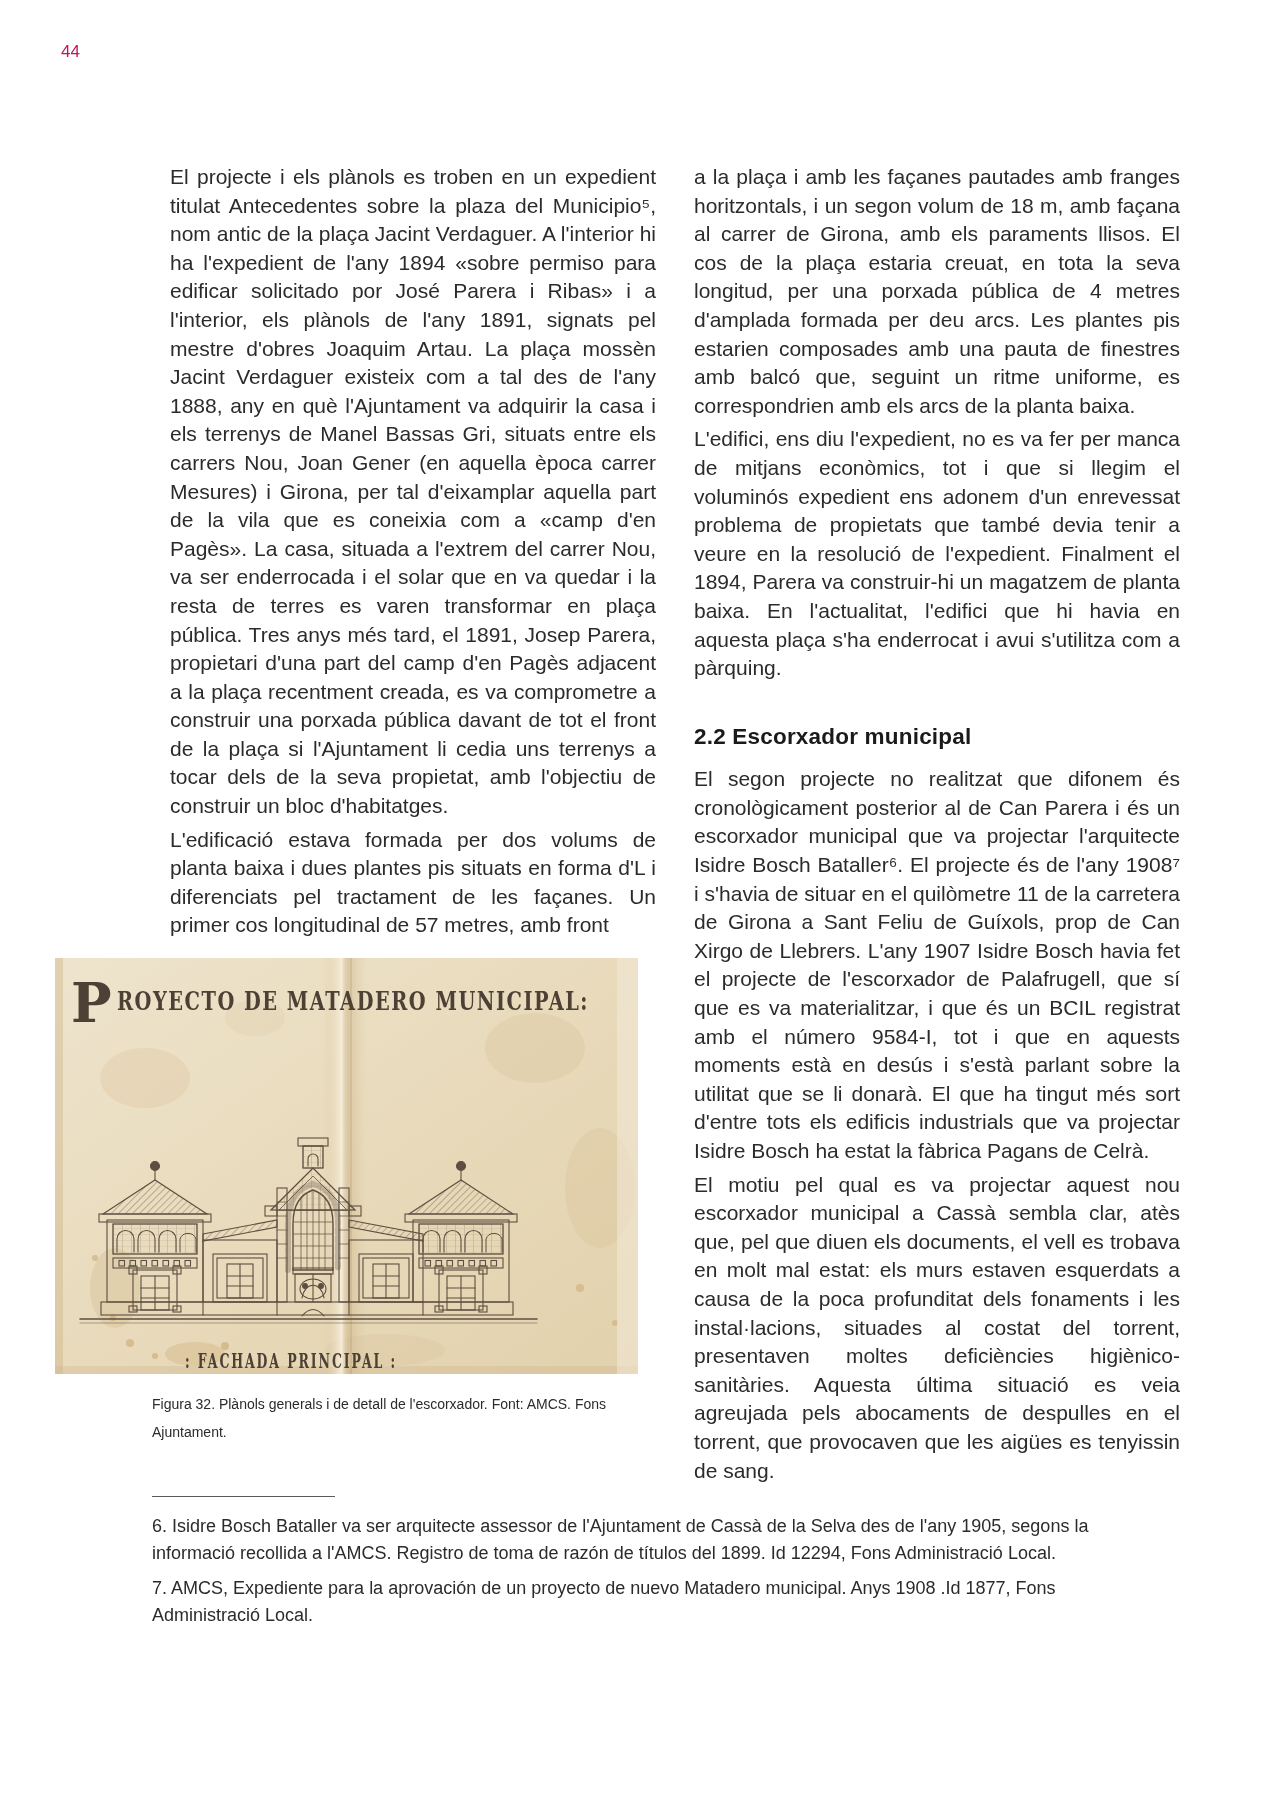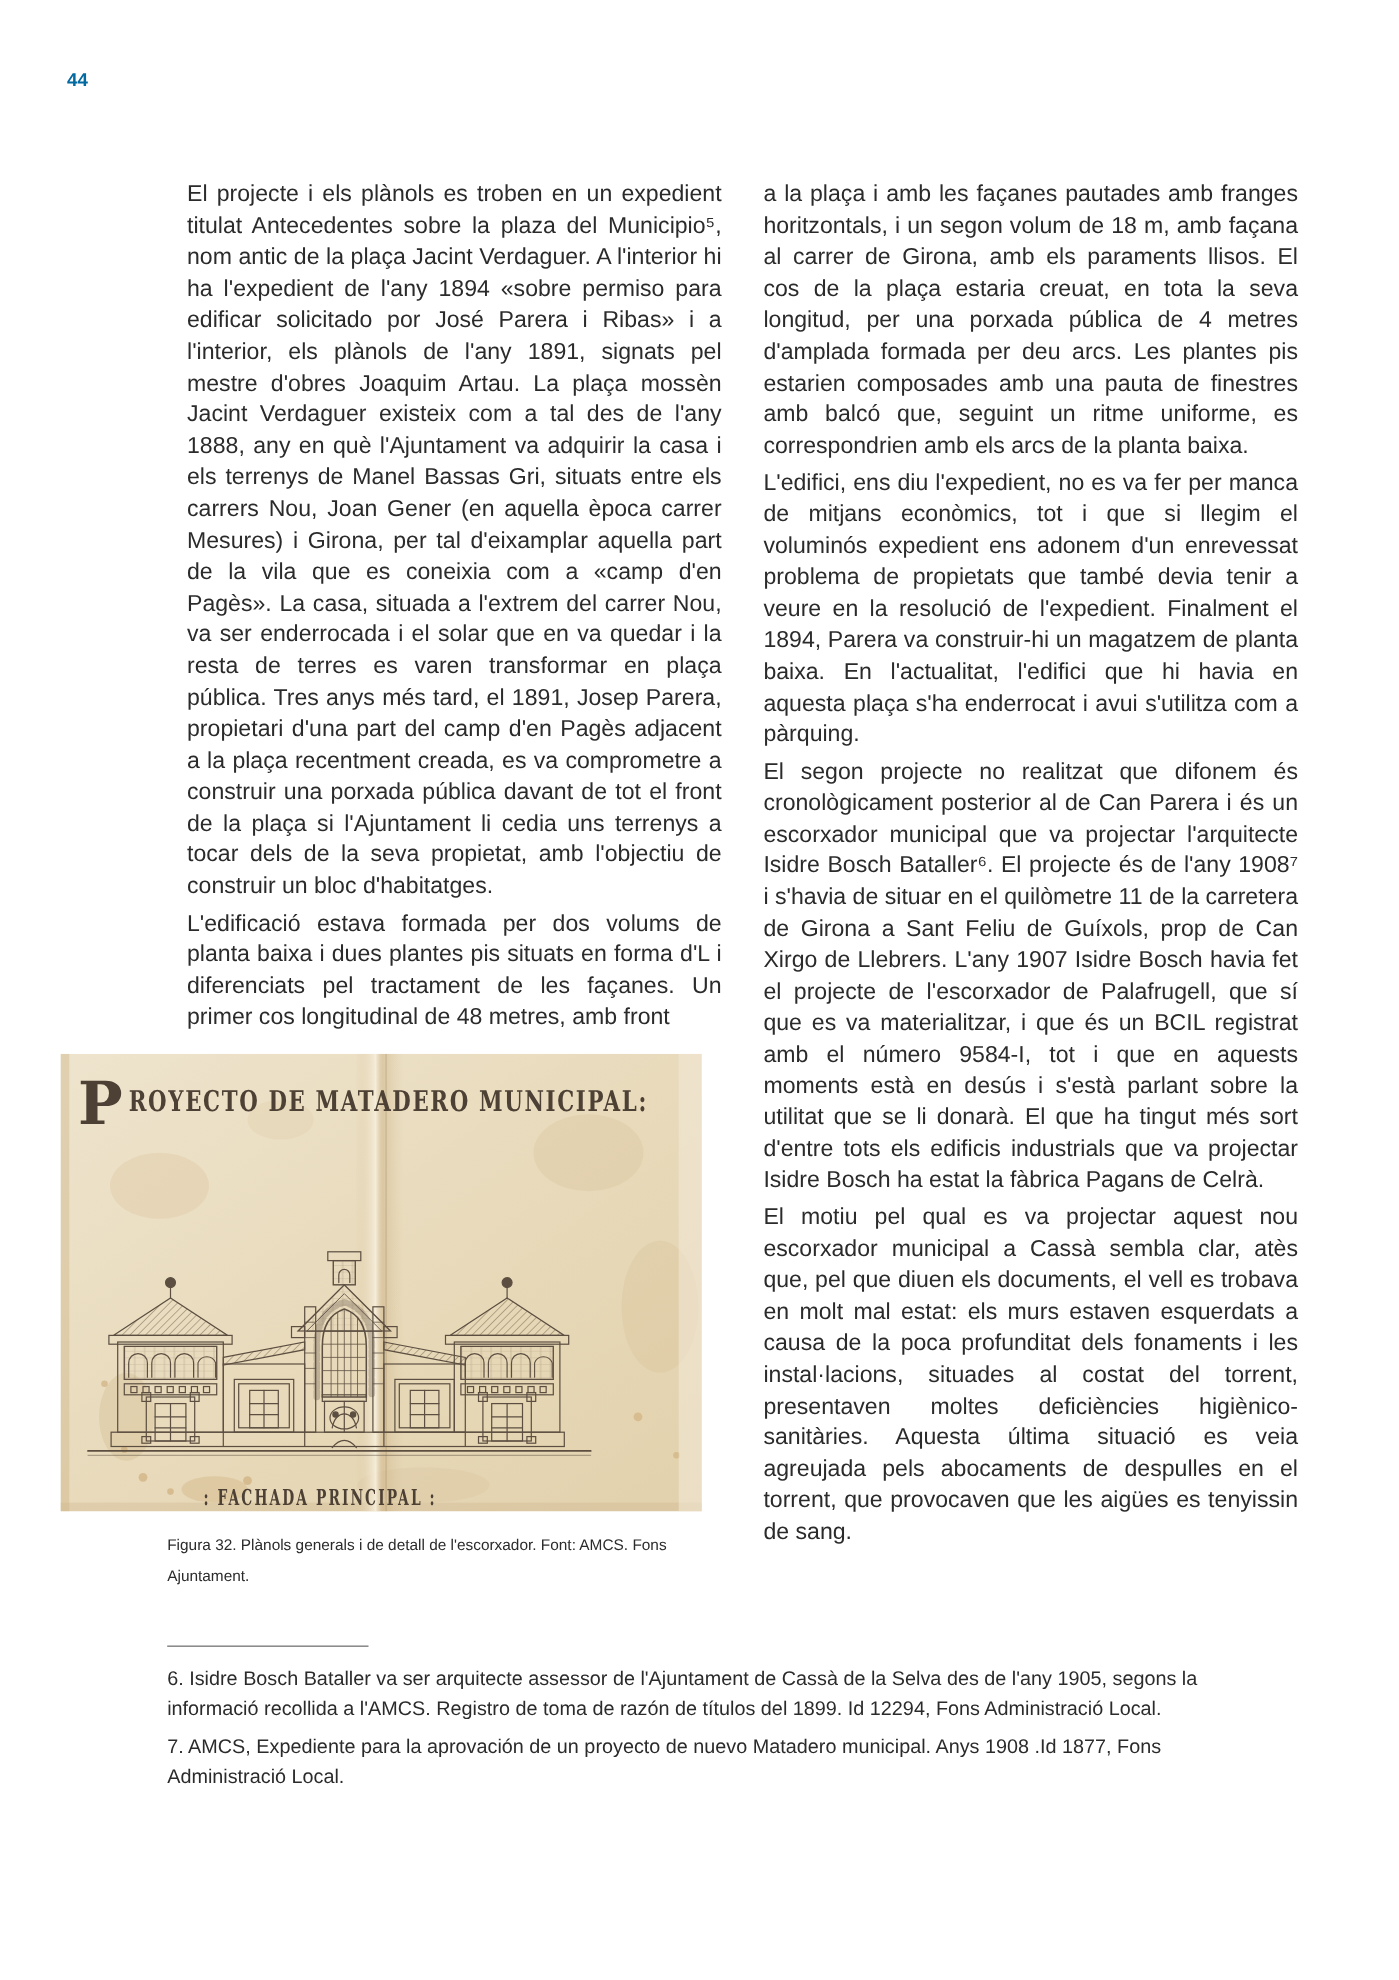--- a/index.html
+++ b/index.html
@@ -5,22 +5,22 @@
   html,body{margin:0;padding:0;background:#888;}
   .page{
     position:relative;
     width:1272px;height:1800px;
     background:#ffffff;
     font-family:"Liberation Sans","DejaVu Sans",sans-serif;
     color:#2b2b2b;
     overflow:hidden;
   }
   .page-number{
-    position:absolute;left:61px;top:63px;
-    font-size:17px;font-weight:bold;color:#0369a1;
+    position:absolute;left:61px;top:42px;
+    font-size:17px;font-weight:normal;color:#be185d;
   }
   .col{
     position:absolute;top:163px;width:486px;
     font-size:21px;line-height:28.6px;text-align:justify;
   }
   .col-left{left:170px;}
   .col-right{left:694px;}
   .col p{margin:0 0 0 0;}
   .col p + p{margin-top:5px;}
   .section-heading{
@@ -46,26 +46,27 @@
 </style>
 </head>
 <body>
 
 <div class="page">
 
   <div class="page-number">44</div>
 
   <div class="col col-left">
     <p>El projecte i els plànols es troben en un expedient titulat Antecedentes sobre la plaza del Municipio⁵, nom antic de la plaça Jacint Verdaguer. A l'interior hi ha l'expedient de l'any 1894 «sobre permiso para edificar solicitado por José Parera i Ribas» i a l'interior, els plànols de l'any 1891, signats pel mestre d'obres Joaquim Artau. La plaça mossèn Jacint Verdaguer existeix com a tal des de l'any 1888, any en què l'Ajuntament va adquirir la casa i els terrenys de Manel Bassas Gri, situats entre els carrers Nou, Joan Gener (en aquella època carrer Mesures) i Girona, per tal d'eixamplar aquella part de la vila que es coneixia com a «camp d'en Pagès». La casa, situada a l'extrem del carrer Nou, va ser enderrocada i el solar que en va quedar i la resta de terres es varen transformar en plaça pública. Tres anys més tard, el 1891, Josep Parera, propietari d'una part del camp d'en Pagès adjacent a la plaça recentment creada, es va comprometre a construir una porxada pública davant de tot el front de la plaça si l'Ajuntament li cedia uns terrenys a tocar dels de la seva propietat, amb l'objectiu de construir un bloc d'habitatges.</p>
-    <p>L'edificació estava formada per dos volums de planta baixa i dues plantes pis situats en forma d'L i diferenciats pel tractament de les façanes. Un primer cos longitudinal de 48 metres, amb front</p>
+    <p>L'edificació estava formada per dos volums de planta baixa i dues plantes pis situats en forma d'L i diferenciats pel tractament de les façanes. Un primer cos longitudinal de 57 metres, amb front</p>
   </div>
 
   <div class="col col-right">
     <p>a la plaça i amb les façanes pautades amb franges horitzontals, i un segon volum de 18 m, amb façana al carrer de Girona, amb els paraments llisos. El cos de la plaça estaria creuat, en tota la seva longitud, per una porxada pública de 4 metres d'amplada formada per deu arcs. Les plantes pis estarien composades amb una pauta de finestres amb balcó que, seguint un ritme uniforme, es correspondrien amb els arcs de la planta baixa.</p>
     <p>L'edifici, ens diu l'expedient, no es va fer per manca de mitjans econòmics, tot i que si llegim el voluminós expedient ens adonem d'un enrevessat problema de propietats que també devia tenir a veure en la resolució de l'expedient. Finalment el 1894, Parera va construir-hi un magatzem de planta baixa. En l'actualitat, l'edifici que hi havia en aquesta plaça s'ha enderrocat i avui s'utilitza com a pàrquing.</p>
+    <h2 class="section-heading">2.2 Escorxador municipal</h2>
     <p>El segon projecte no realitzat que difonem és cronològicament posterior al de Can Parera i és un escorxador municipal que va projectar l'arquitecte Isidre Bosch Bataller⁶. El projecte és de l'any 1908⁷ i s'havia de situar en el quilòmetre 11 de la carretera de Girona a Sant Feliu de Guíxols, prop de Can Xirgo de Llebrers. L'any 1907 Isidre Bosch havia fet el projecte de l'escorxador de Palafrugell, que sí que es va materialitzar, i que és un BCIL registrat amb el número 9584-I, tot i que en aquests moments està en desús i s'està parlant sobre la utilitat que se li donarà. El que ha tingut més sort d'entre tots els edificis industrials que va projectar Isidre Bosch ha estat la fàbrica Pagans de Celrà.</p>
     <p>El motiu pel qual es va projectar aquest nou escorxador municipal a Cassà sembla clar, atès que, pel que diuen els documents, el vell es trobava en molt mal estat: els murs estaven esquerdats a causa de la poca profunditat dels fonaments i les instal·lacions, situades al costat del torrent, presentaven moltes deficiències higiènico-sanitàries. Aquesta última situació es veia agreujada pels abocaments de despulles en el torrent, que provocaven que les aigües es tenyissin de sang.</p>
   </div>
 
   <div class="figure-wrap">
     <svg viewBox="0 0 583 416" width="583" height="416">
       <defs>
         <linearGradient id="parchG" x1="0" y1="0" x2="1" y2="1">
           <stop offset="0" stop-color="#eee4cd"></stop>
           <stop offset="0.5" stop-color="#e8dabb"></stop>

